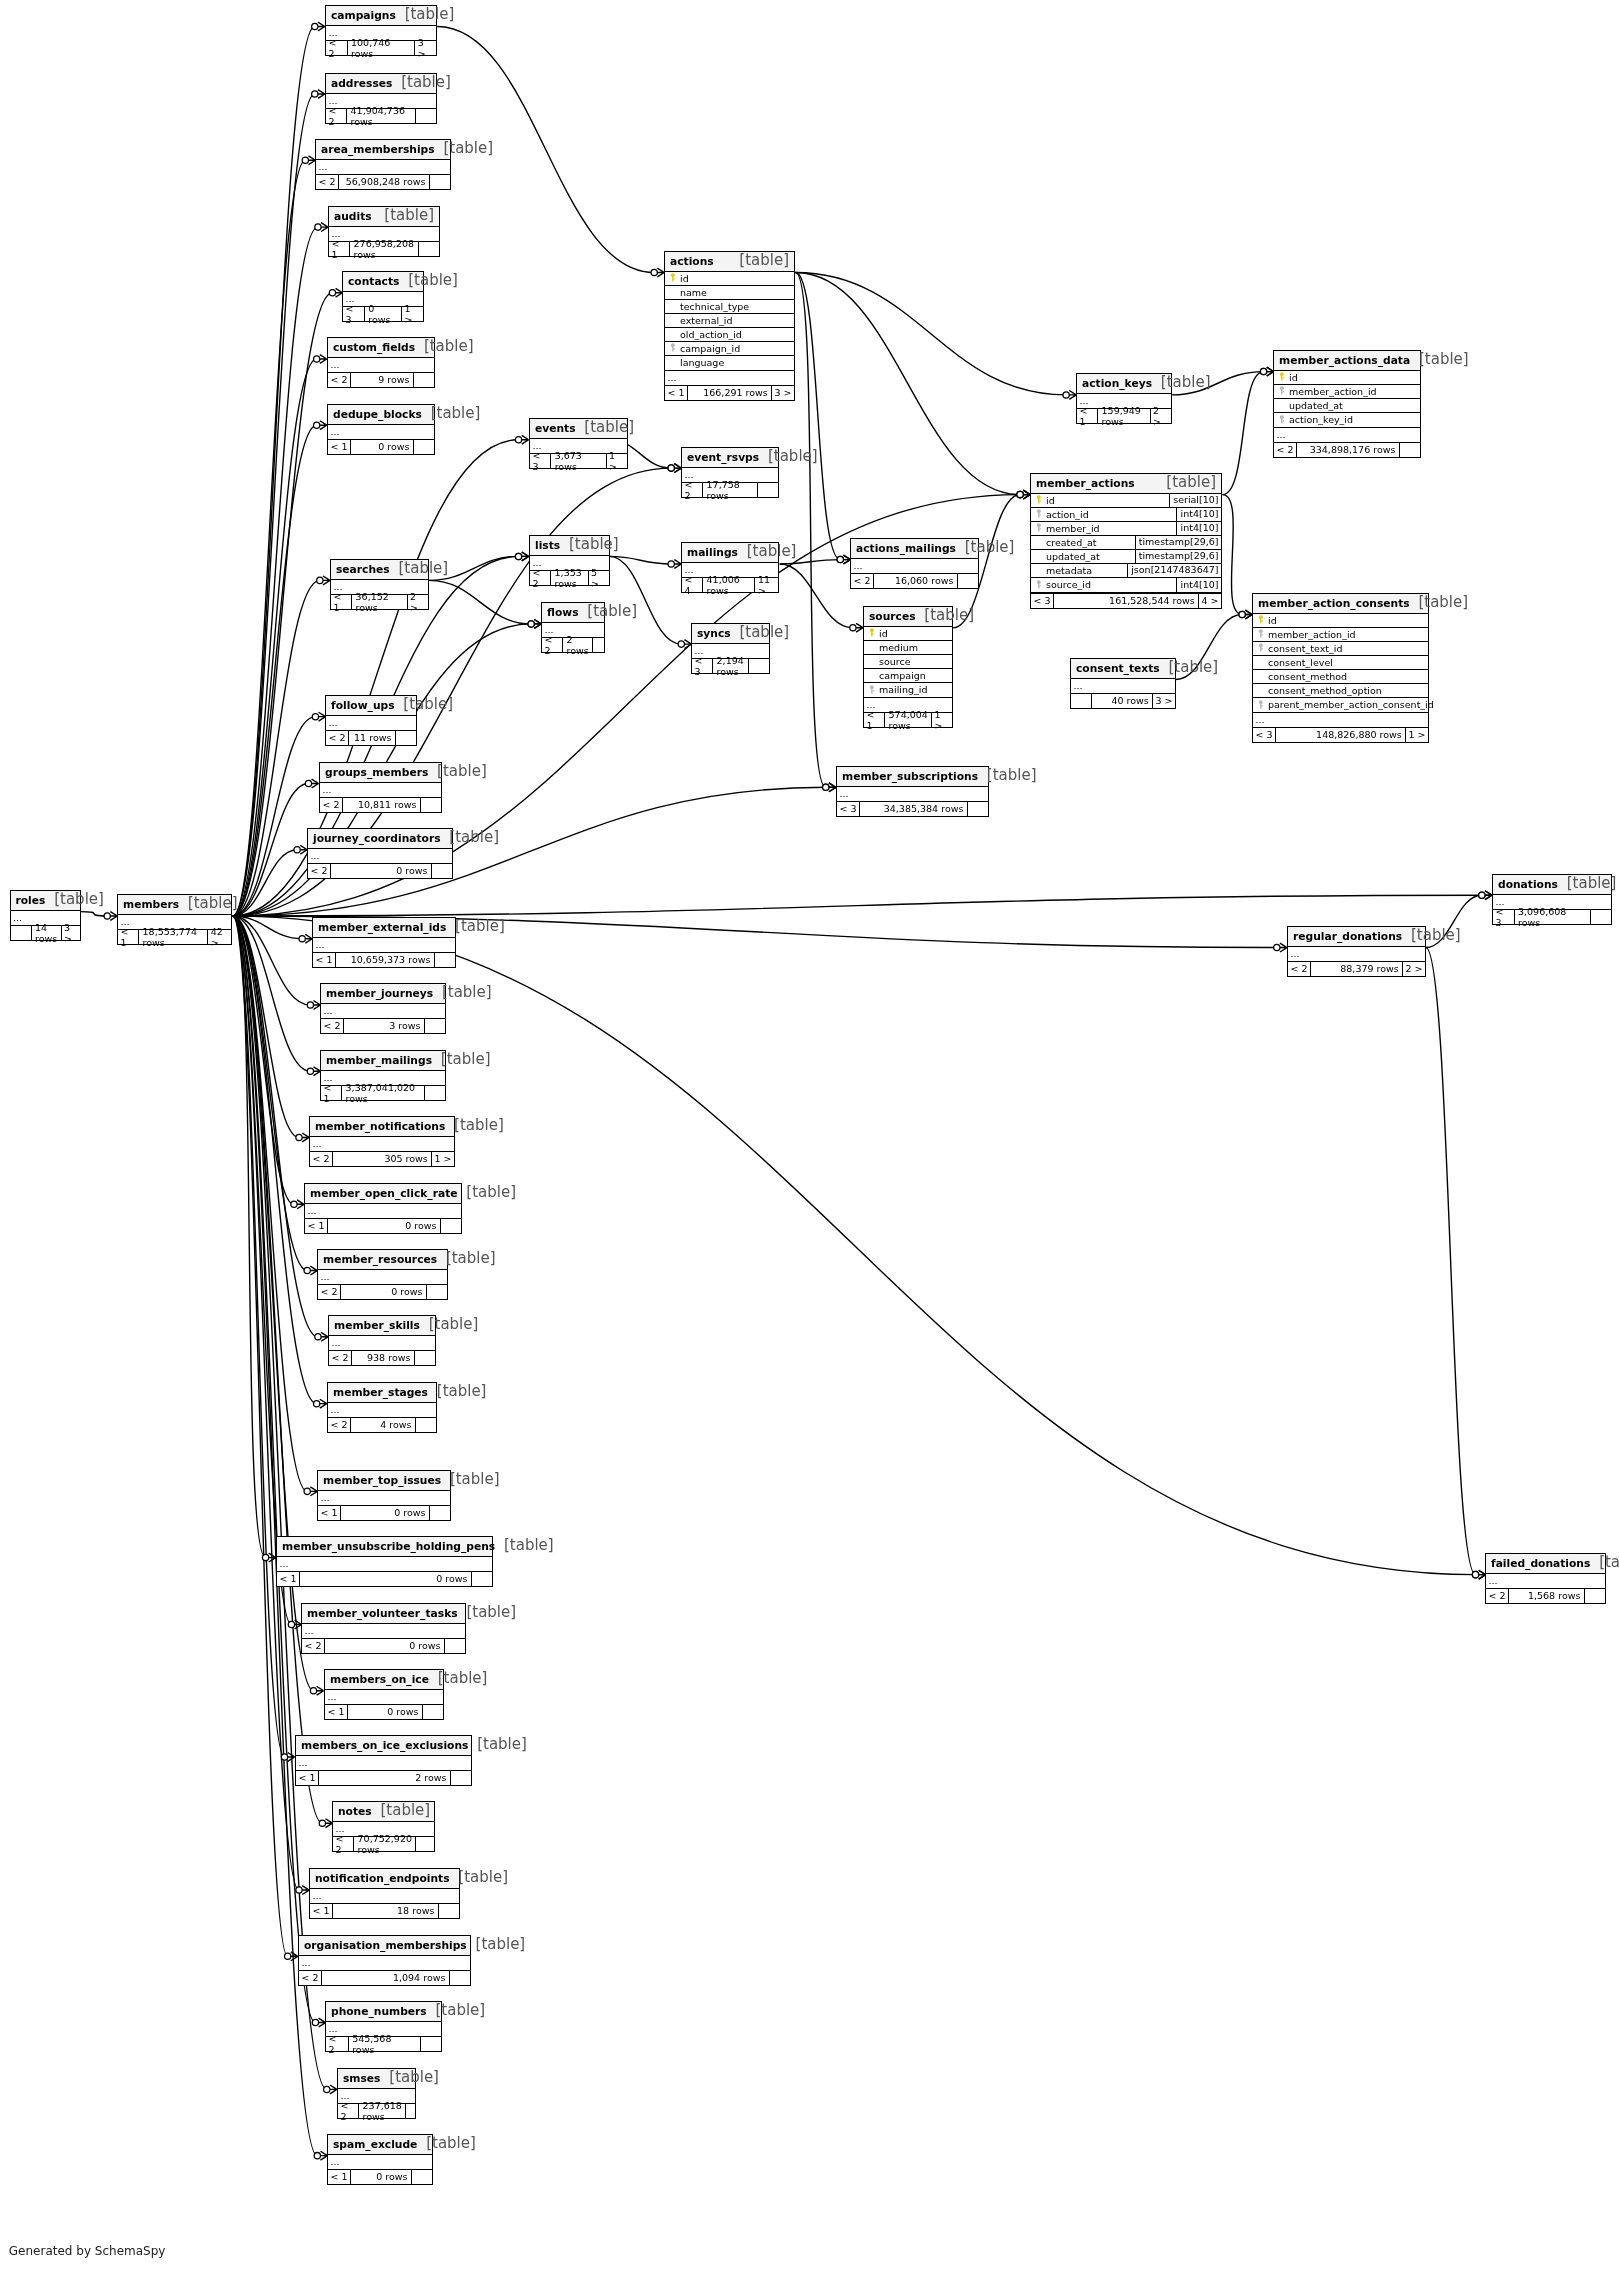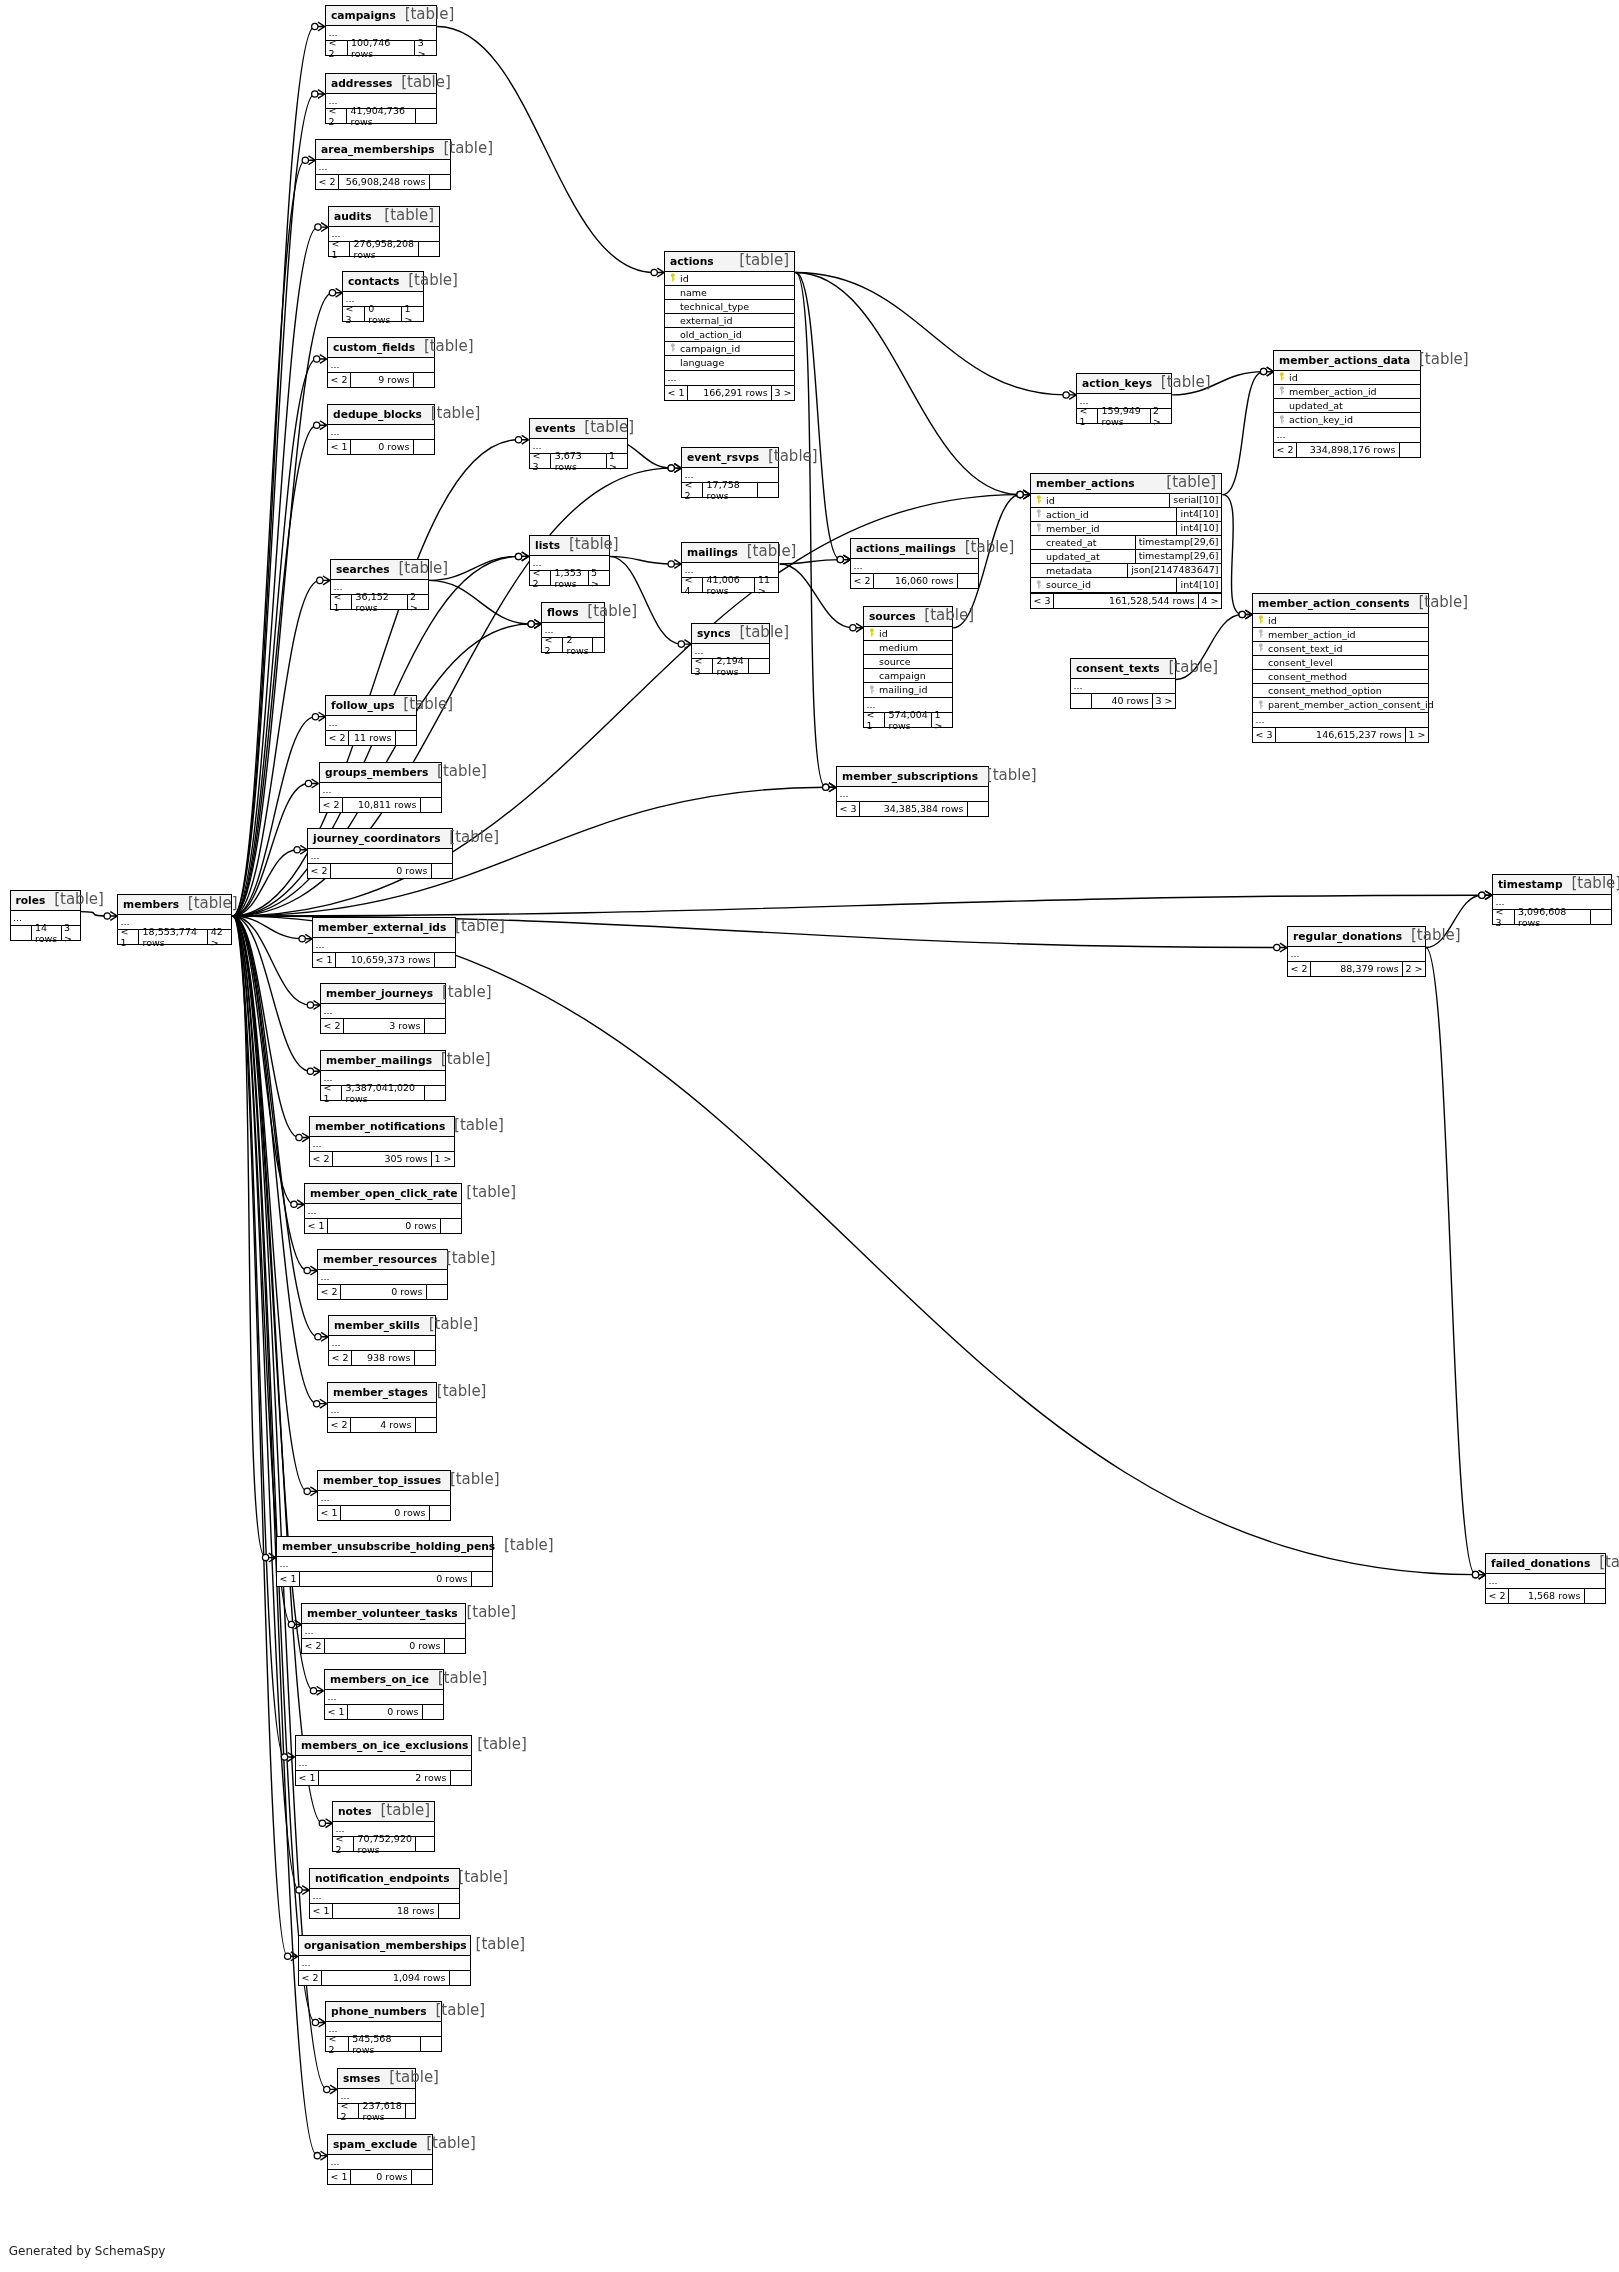--- a/index.html
+++ b/index.html
@@ -665,21 +665,21 @@
                 <circle cx="4.5" cy="3.4" r="3.1" fill="#b9b9b9"></circle>
                 <rect x="3.3" y="5.5" width="2.4" height="8" fill="#b9b9b9"></rect>
                 <rect x="5.7" y="8.2" width="2.6" height="2" fill="#b9b9b9"></rect>
               </svg></span>
             <span class="cname">parent_member_action_consent_id</span>
           </div>
         </div>
         <div class="ellipsis" style="border-top: 0.6px solid rgb(0, 0, 0);">...</div>
         <div class="foot">
           <div class="fl">&lt; 3</div>
-          <div class="fc">146,615,237 rows</div>
+          <div class="fc">148,826,880 rows</div>
           <div class="fr">1 &gt;</div>
         </div>
       </div>
       <div class="tbl" style="left: 1070px; top: 658px; width: 106px;">
         <div class="hdr">
           <span class="nm">consent_texts</span>
           <span class="tag">[table]</span>
         </div>
         <div class="ellipsis">...</div>
         <div class="foot">
@@ -983,21 +983,21 @@
         </div>
         <div class="ellipsis">...</div>
         <div class="foot">
           <div class="fl">&lt; 1</div>
           <div class="fc">0 rows</div>
           <div class="fr"></div>
         </div>
       </div>
       <div class="tbl" style="left: 1492px; top: 874px; width: 120px;">
         <div class="hdr">
-          <span class="nm">timestamp</span>
+          <span class="nm">donations</span>
           <span class="tag">[table]</span>
         </div>
         <div class="ellipsis">...</div>
         <div class="foot">
           <div class="fl">&lt; 3</div>
           <div class="fc">3,096,608 rows</div>
           <div class="fr"></div>
         </div>
       </div>
       <div class="tbl" style="left: 1287px; top: 926px; width: 139px;">

